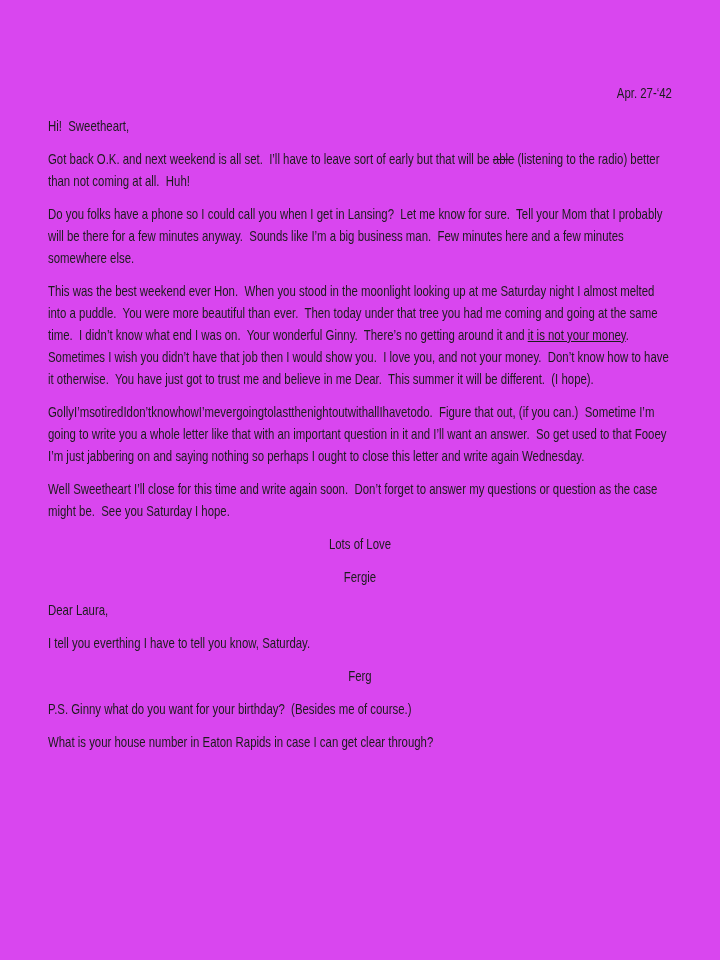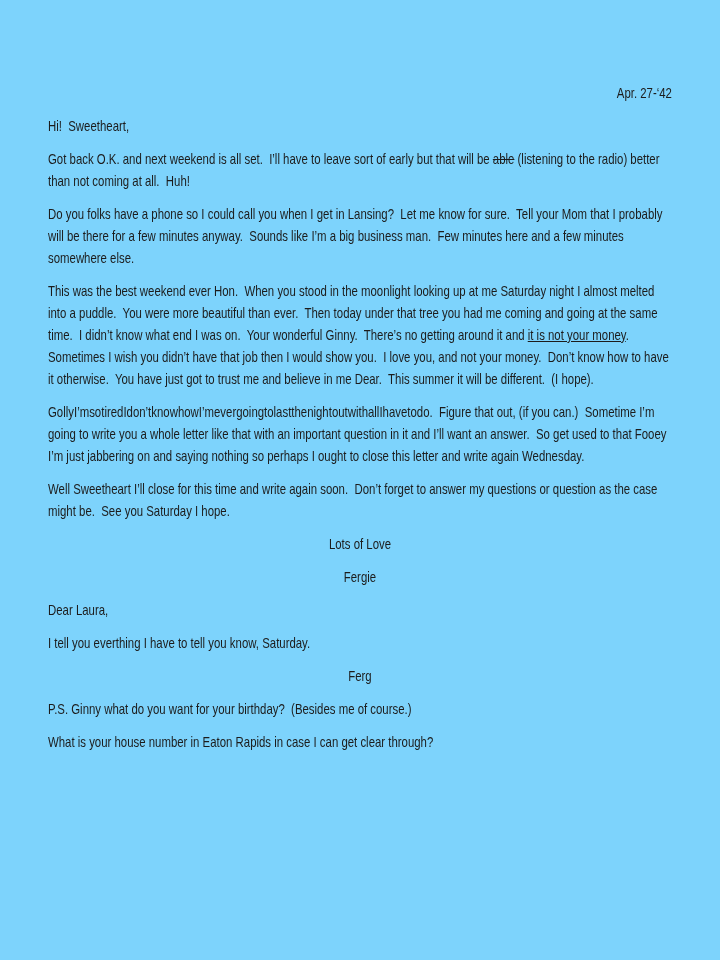--- a/index.html
+++ b/index.html
@@ -4,21 +4,21 @@
 <style>
   html, body {
     margin: 0;
     padding: 0;
     background: #ffffff;
   }
   .page {
     position: relative;
     width: 720px;
     height: 960px;
-    background: #7dd3fc;
+    background: #d946ef;
     overflow: hidden;
     font-family: "Liberation Sans", "DejaVu Sans", sans-serif;
     color: #1c1c1c;
   }
   
   .content {
     position: absolute;
     top: 82px;
     left: 48px;
     width: 821px;

